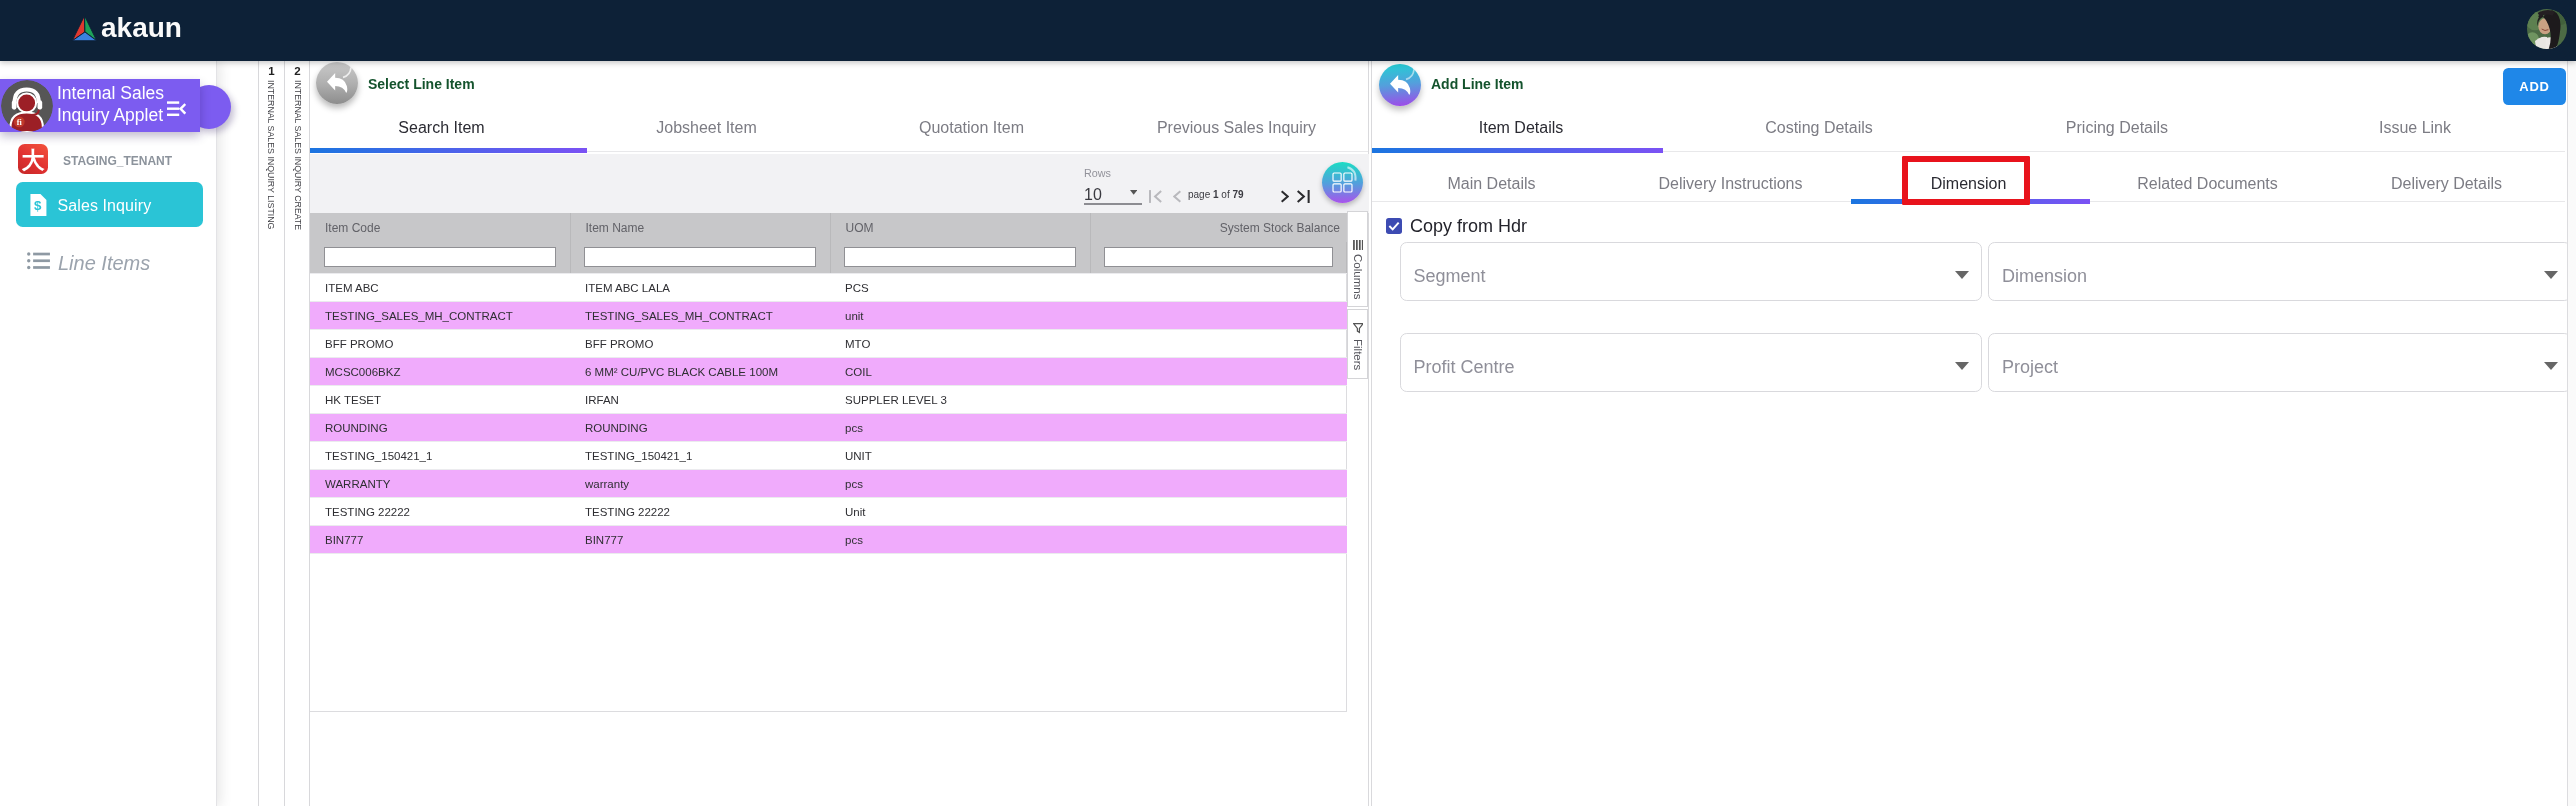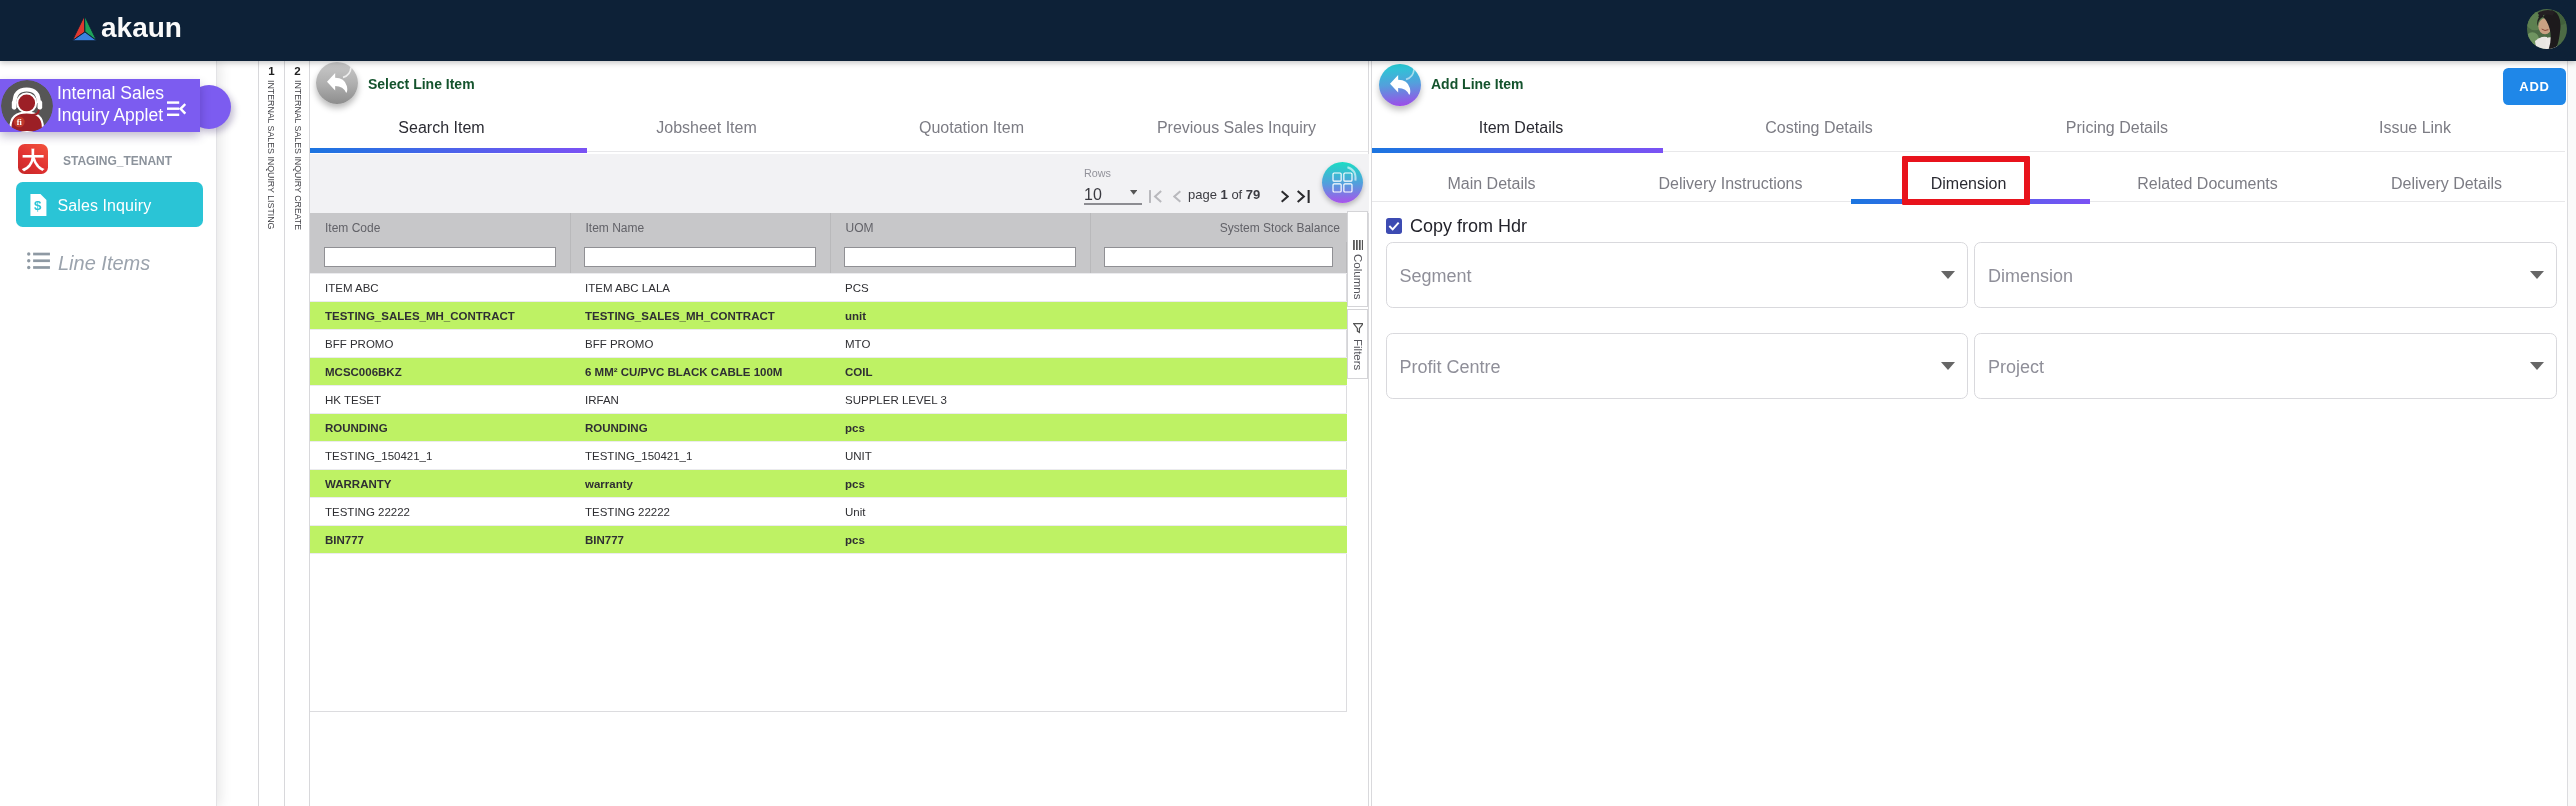--- a/index.html
+++ b/index.html
@@ -57,49 +57,49 @@
     border-right:0.7px solid #d9d9dc; z-index:4;}
   .card { position:absolute; left:0px; top:93px; width:1038px; height:558px;
     border:0.7px solid #dcdcdf; border-top:none; background:#fff; z-index:5;}
   .toolbar { position:absolute; left:-0.7px; top:0; width:1060px; height:59px; background:#f2f2f4; }
   .searchbox { position:absolute; left:2.7px; top:2.7px; width:589px; height:57px; background:#fff;
     border:0.7px solid #c9c9cc; border-radius:6.7px; box-shadow:0 2px 4px rgba(0,0,0,.15); z-index:6;}
   .searchtxt { position:absolute; left:30px; top:18px; font-size:14px; color:#8a8a90; }
   .rows-lbl { position:absolute; left:774px; top:13px; font-size:10.8px; color:#92929a;}
   .rows-val { position:absolute; left:774px; top:32px; font-size:16px; color:#3a3a40;}
   .rows-ul  { position:absolute; left:774px; top:49px; width:58px; height:1.7px; background:#8d8d92;}
-  .pg { position:absolute; top:33px; font-size:13px; line-height:15.5px; color:#3c3c42; }
+  .pg { position:absolute; top:33px; font-size:10px; line-height:15.5px; color:#3c3c42; }
   .gridbtn { position:absolute; left:1013px; top:101px; width:41px; height:41px; border-radius:50%;
     background:linear-gradient(180deg,#1cdcc4 0%,#52a0dc 52%,#a953ec 100%);
     box-shadow:0 2.7px 5.4px rgba(0,0,0,.25); z-index:7;}
 
   table.grid { position:absolute; left:0; top:59px; width:1037px; border-collapse:collapse; table-layout:fixed;}
   table.grid th { background:#c7c7c9; height:29px; font-size:12px; font-weight:normal; color:#626268;
     text-align:left; padding:0 0 0 15px; border-right:0.7px solid #b9b9bb;}
   table.grid th:last-child { text-align:right; padding:0 6.7px 0 0; border-right:none;}
   table.grid td.filter { background:#c7c7c9; height:31px; padding:0 13.5px; border-right:0.7px solid #b9b9bb;}
   table.grid td.filter div { height:19.6px; background:#fff; border:0.7px solid #909094;}
   table.grid td { height:28px; font-size:11.5px; color:#2f2f33; padding:2.7px 0 0 15px; border-bottom:0.7px solid #ebebee;
     white-space:nowrap; overflow:hidden;}
-  table.grid tr.alt td { background:#bef264;font-weight:bold; }
+  table.grid tr.alt td { background:#f0abfc; }
 
   .vtab { background:#fff; border:0.7px solid #d4d4d7; width:21px; position:absolute; left:1038px; z-index:6;}
   .vtab .txt { writing-mode:vertical-rl; font-size:11.5px; color:#55555c; position:absolute; left:4px;}
 
   
   .rpanel { position:absolute; left:1371px; top:61px; width:1194px; height:746px; background:#fff;
     border-left:0.7px solid #d9d9dc; z-index:4;}
   .addbtn { position:absolute; left:1131px; top:6.7px; width:63px; height:37px; border-radius:5.4px;
     background:#1f87e8; color:#fff; font-size:13px; font-weight:bold; letter-spacing:0.8px;
     text-align:center; line-height:37px; z-index:9;}
   .redbox { position:absolute; left:530px; top:95px; width:128px; height:49px; border:6.7px solid #e8131c;
     z-index:20; border-radius:1.3px;}
   .chk { position:absolute; left:13.5px; top:157px; width:16px; height:16px; background:#3d4bb2; border-radius:2.7px; z-index:8;}
   .chklbl { position:absolute; left:38px; top:156px; font-size:18px; line-height:18px; color:#23232b; z-index:8;}
-  .selbox { position:absolute; height:66px; border:0.7px solid #d9d9dd; border-radius:6.7px; background:#fff; z-index:8;}
+  .selbox { position:absolute; height:59px; border:0.7px solid #d9d9dd; border-radius:6.7px; background:#fff; z-index:8;margin-left:14px;}
   .selbox .lbl { position:absolute; left:13px; top:24px; font-size:18px; line-height:18px; color:#8f8f99;}
   .selbox .arr { position:absolute; right:12px; top:28px; width:0; height:0;
     border-left:7px solid transparent; border-right:7px solid transparent; border-top:8.8px solid #666;}
 
   
   .scrolltrack { position:absolute; left:2567px; top:61px; width:8.8px; height:746px; background:#fafafa;
     border-left:0.7px solid #dcdcdf; z-index:6;}
 </style>
 </head>
 <body>

